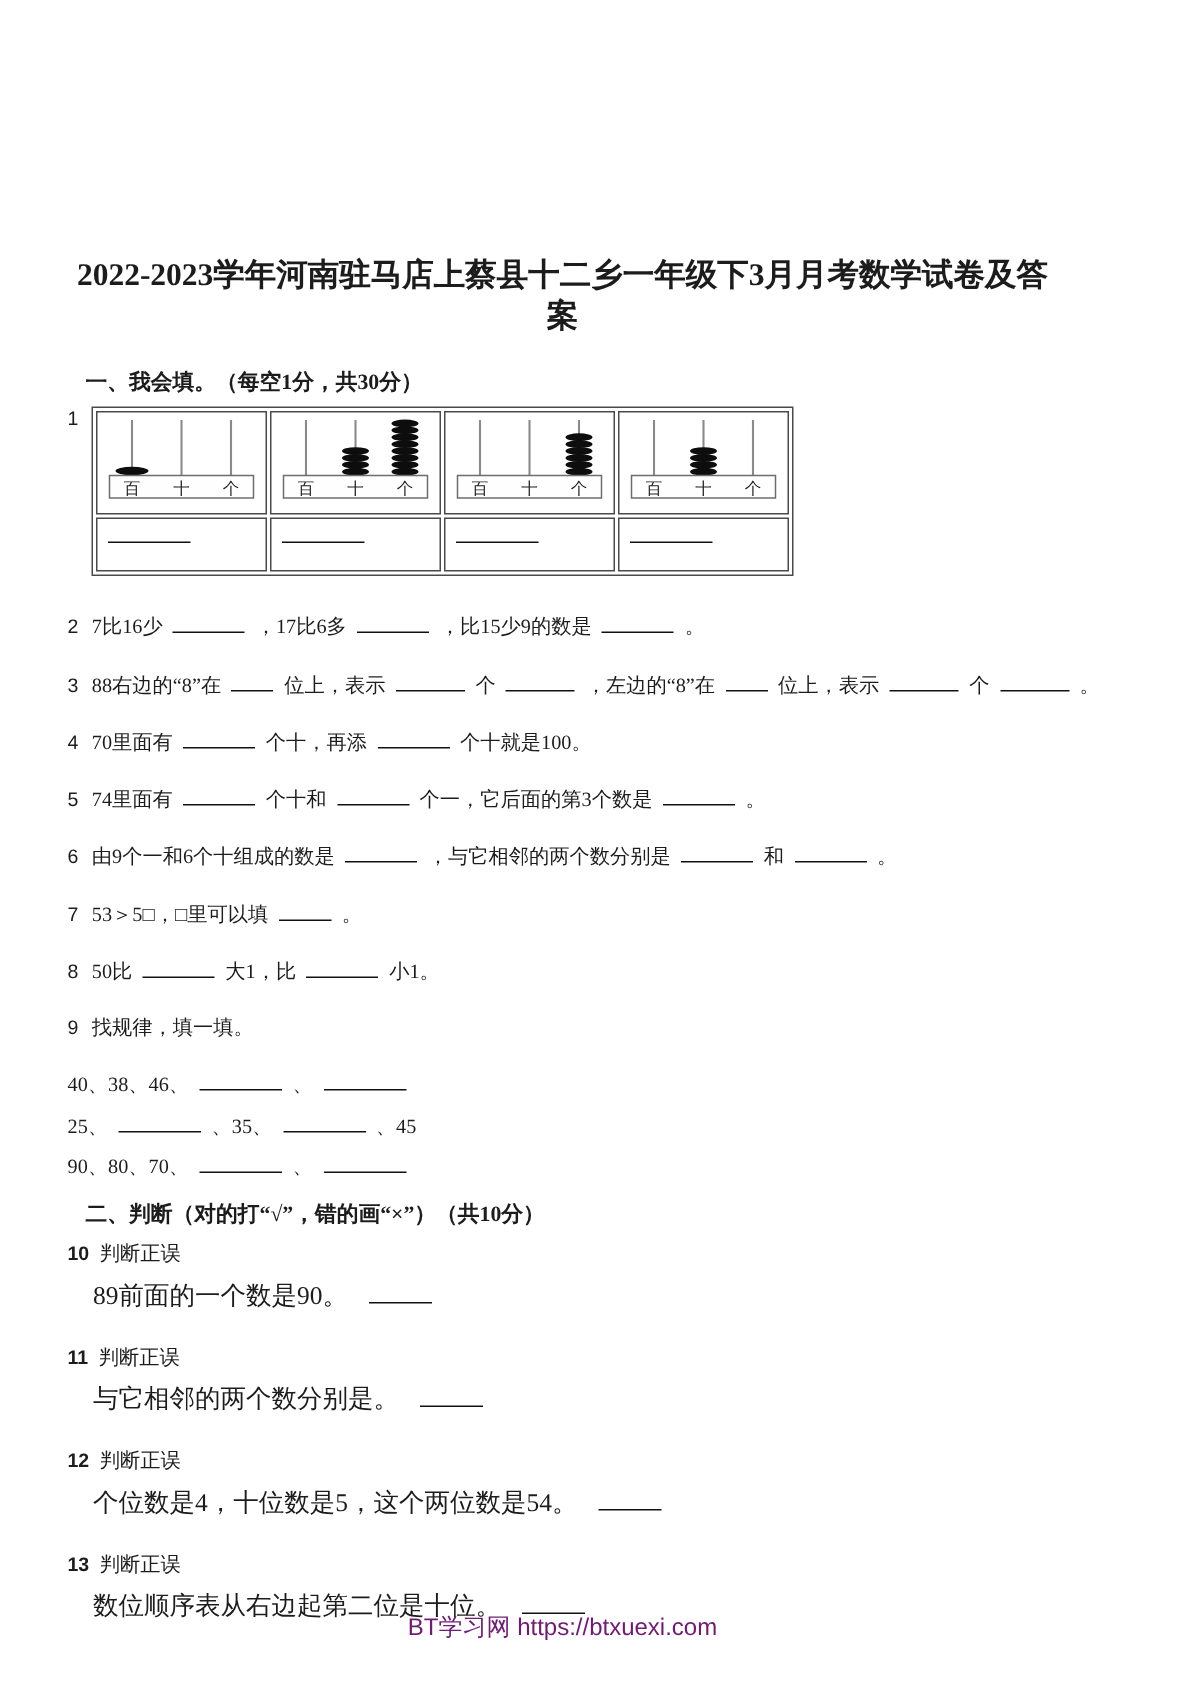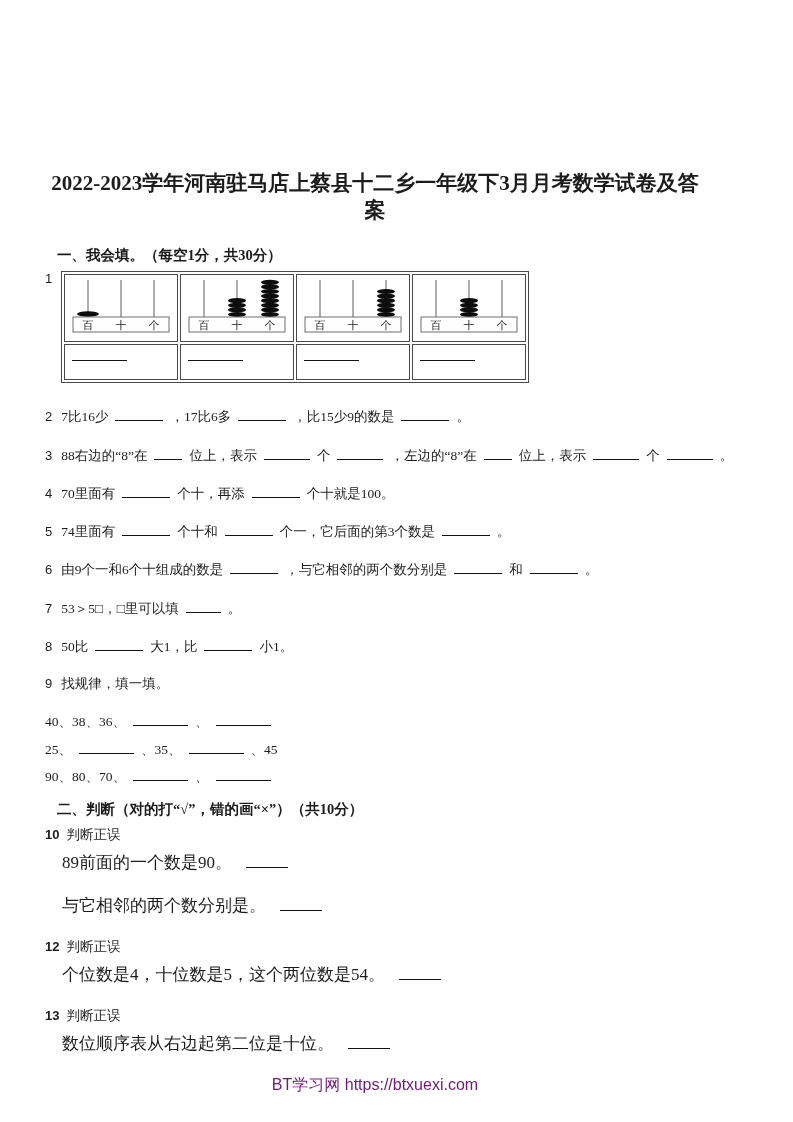--- a/index.html
+++ b/index.html
@@ -122,33 +122,34 @@
       <div class="q"><span class="qnum">3</span><span class="qtext"><span>88右边的“8”在</span><span class="blank" style="width: 28px;"></span><span>位上，表示</span><span class="blank" style="width: 46px;"></span><span>个</span><span class="blank" style="width: 46px;"></span><span>，左边的“8”在</span><span class="blank" style="width: 28px;"></span><span>位上，表示</span><span class="blank" style="width: 46px;"></span><span>个</span><span class="blank" style="width: 46px;"></span><span>。</span></span></div>
       <div class="q"><span class="qnum">4</span><span class="qtext"><span>70里面有</span><span class="blank" style="width: 48px;"></span><span>个十，再添</span><span class="blank" style="width: 48px;"></span><span>个十就是100。</span></span></div>
       <div class="q"><span class="qnum">5</span><span class="qtext"><span>74里面有</span><span class="blank" style="width: 48px;"></span><span>个十和</span><span class="blank" style="width: 48px;"></span><span>个一，它后面的第3个数是</span><span class="blank" style="width: 48px;"></span><span>。</span></span></div>
       <div class="q"><span class="qnum">6</span><span class="qtext"><span>由9个一和6个十组成的数是</span><span class="blank" style="width: 48px;"></span><span>，与它相邻的两个数分别是</span><span class="blank" style="width: 48px;"></span><span>和</span><span class="blank" style="width: 48px;"></span><span>。</span></span></div>
       <div class="q"><span class="qnum">7</span><span class="qtext"><span>53＞5□，□里可以填</span><span class="blank" style="width: 35px;"></span><span>。</span></span></div>
       <div class="q"><span class="qnum">8</span><span class="qtext"><span>50比</span><span class="blank" style="width: 48px;"></span><span>大1，比</span><span class="blank" style="width: 48px;"></span><span>小1。</span></span></div>
       <div class="q"><span class="qnum">9</span><span class="qtext"><span>找规律，填一填。</span></span></div>
     </div>
 
   <div id="sequences" class="seq-block">
-      <div class="seq"><span>40、38、36、</span><span class="blank" style="width: 55px;"></span><span>、</span><span class="blank" style="width: 55px;"></span></div>
+      <div class="seq"><span>40、38、46、</span><span class="blank" style="width: 55px;"></span><span>、</span><span class="blank" style="width: 55px;"></span></div>
       <div class="seq"><span>25、</span><span class="blank" style="width: 55px;"></span><span>、35、</span><span class="blank" style="width: 55px;"></span><span>、45</span></div>
       <div class="seq"><span>90、80、70、</span><span class="blank" style="width: 55px;"></span><span>、</span><span class="blank" style="width: 55px;"></span></div>
     </div>
 
   <div class="sec-heading sec2-heading">二、判断（对的打“√”，错的画“×”）（共10分）</div>
 
   <div id="judge-items">
       <div class="judge-item">
         <div class="judge-head"><span class="qnum bold">10</span><span>判断正误</span></div>
         <div class="judge-stmt"><span>89前面的一个数是90。</span><span class="blank" style="width: 42px;"></span></div>
       </div>
       <div class="judge-item">
+        <div class="judge-head"><span class="qnum bold">11</span><span>判断正误</span></div>
         <div class="judge-stmt"><span>与它相邻的两个数分别是。</span><span class="blank" style="width: 42px;"></span></div>
       </div>
       <div class="judge-item">
         <div class="judge-head"><span class="qnum bold">12</span><span>判断正误</span></div>
         <div class="judge-stmt"><span>个位数是4，十位数是5，这个两位数是54。</span><span class="blank" style="width: 42px;"></span></div>
       </div>
       <div class="judge-item">
         <div class="judge-head"><span class="qnum bold">13</span><span>判断正误</span></div>
         <div class="judge-stmt"><span>数位顺序表从右边起第二位是十位。</span><span class="blank" style="width: 42px;"></span></div>
       </div>

